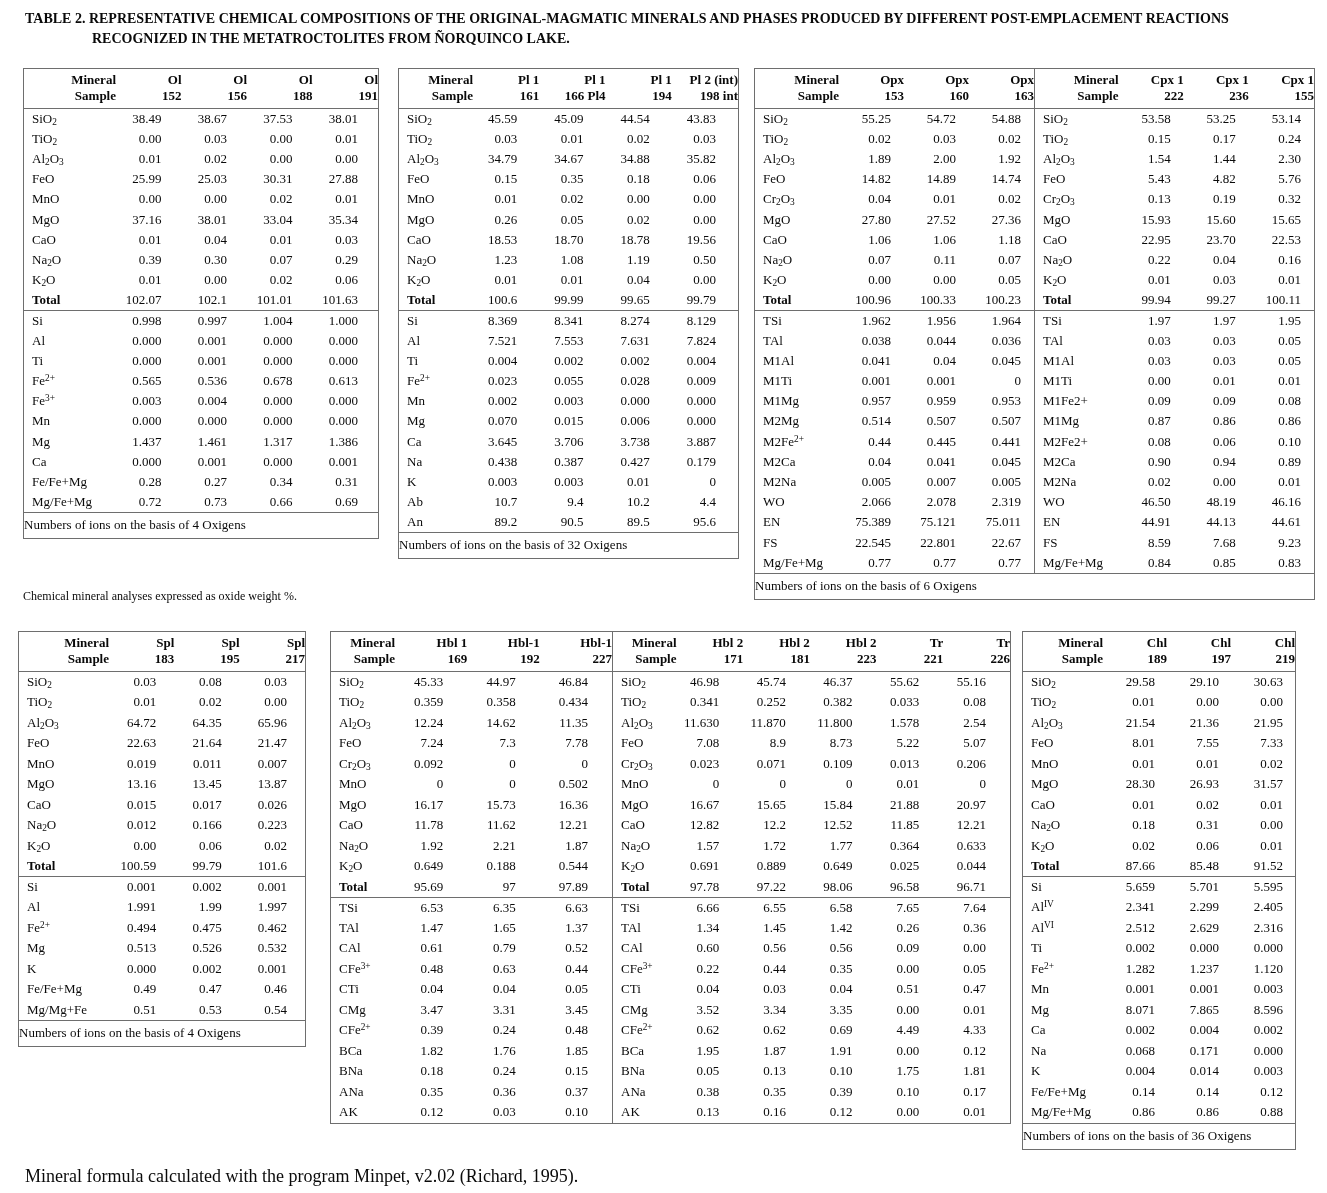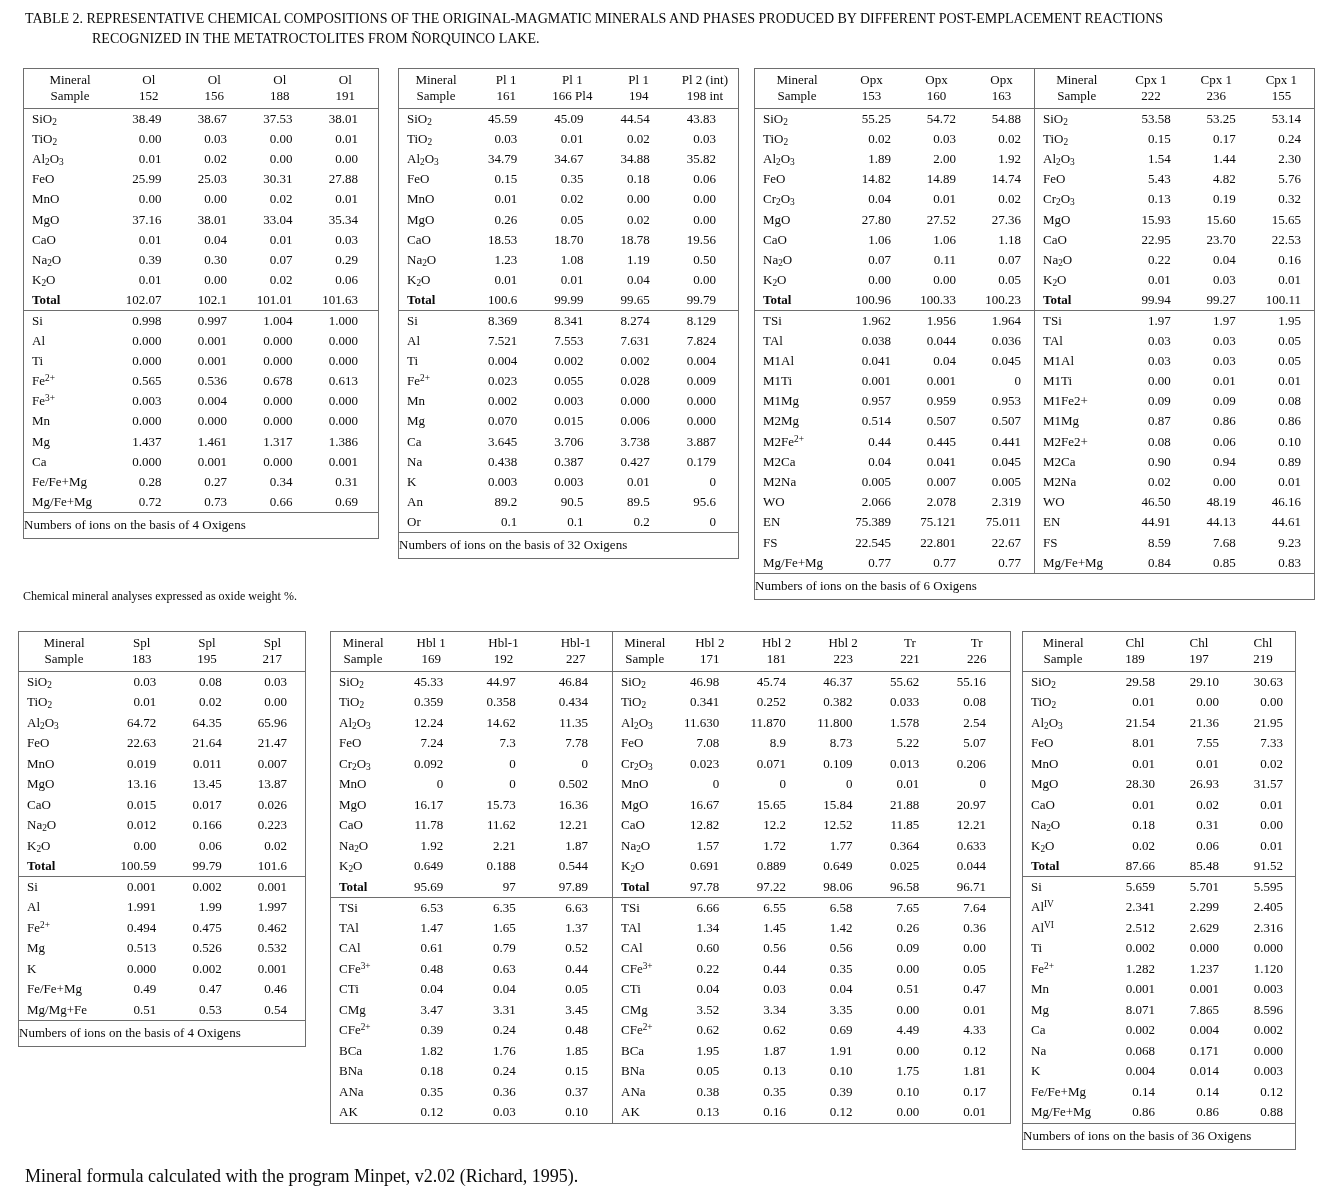--- a/index.html
+++ b/index.html
@@ -1,29 +1,29 @@
 <!DOCTYPE html>
 <html><head>
 <meta charset="utf-8">
 <style>
   *{margin:0;padding:0;box-sizing:border-box}
   html,body{background:#fff}
   body{position:relative;width:1327px;height:1193px;color:#0a0a0a;
        font-family:"Liberation Serif","DejaVu Serif",serif;font-size:13px}
-  .title{position:absolute;left:25px;top:9px;font-weight:normal;font-size:14px;line-height:20px;white-space:nowrap}
+  .title{position:absolute;left:25px;top:9px;font-weight:bold;font-size:14px;line-height:20px;white-space:nowrap}
   .title .l2{display:block;padding-left:67px}
   .caption{position:absolute;left:23px;top:589px;font-size:12px}
   .footnote{position:absolute;left:25px;top:1166px;font-size:18px}
 
   .tgroup{position:absolute;border:1px solid #6e6e6e;background:#fff}
   .parts{display:flex;align-items:stretch}
   table.panel{border-collapse:collapse;table-layout:fixed}
   table.panel+table.panel{border-left:1px solid #6e6e6e}
   th,td{vertical-align:middle;font-size:13px}
-  thead th{font-weight:normal;border-bottom:1px solid #6e6e6e;line-height:16px;padding:3px 0 4px;text-align:center}
+  thead th{font-weight:bold;border-bottom:1px solid #6e6e6e;line-height:16px;padding:3px 0 4px;text-align:right}
   tbody th.lbl{font-weight:normal;text-align:left;padding-left:8px}
   tbody th.bold{font-weight:bold}
   td.val{text-align:right}
   tbody.sec-1 tr:first-child th,tbody.sec-1 tr:first-child td{border-top:1px solid #6e6e6e}
   .footerrow{border-top:1px solid #6e6e6e;padding:4px 0 5px;font-size:13px}
   .rh-a tbody th,.rh-a tbody td{height:20.2px}
   .rh-b tbody th,.rh-b tbody td{height:20.5px}
   sub{font-size:0.72em;vertical-align:-0.25em}
   sup{font-size:0.72em;vertical-align:0.4em}
 
@@ -352,32 +352,32 @@
             <td class="val">0.179</td>
           </tr>
           <tr>
             <th class="lbl">K</th>
             <td class="val">0.003</td>
             <td class="val">0.003</td>
             <td class="val">0.01</td>
             <td class="val">0</td>
           </tr>
           <tr>
+            <th class="lbl">Ab</th>
+            <td class="val">10.7</td>
+            <td class="val">9.4</td>
+            <td class="val">10.2</td>
+            <td class="val">4.4</td>
+          </tr>
+          <tr>
             <th class="lbl">An</th>
             <td class="val">89.2</td>
             <td class="val">90.5</td>
             <td class="val">89.5</td>
             <td class="val">95.6</td>
-          </tr>
-          <tr>
-            <th class="lbl">Or</th>
-            <td class="val">0.1</td>
-            <td class="val">0.1</td>
-            <td class="val">0.2</td>
-            <td class="val">0</td>
           </tr>
         </tbody>
       </table>
     </div>
     <div class="footerrow">Numbers of ions on the basis of 32 Oxigens</div>
   </div>
 <div id="tbl-opxcpx" class="tgroup rh-a">
     <div class="parts">
       <table class="panel part0">
         <thead>

